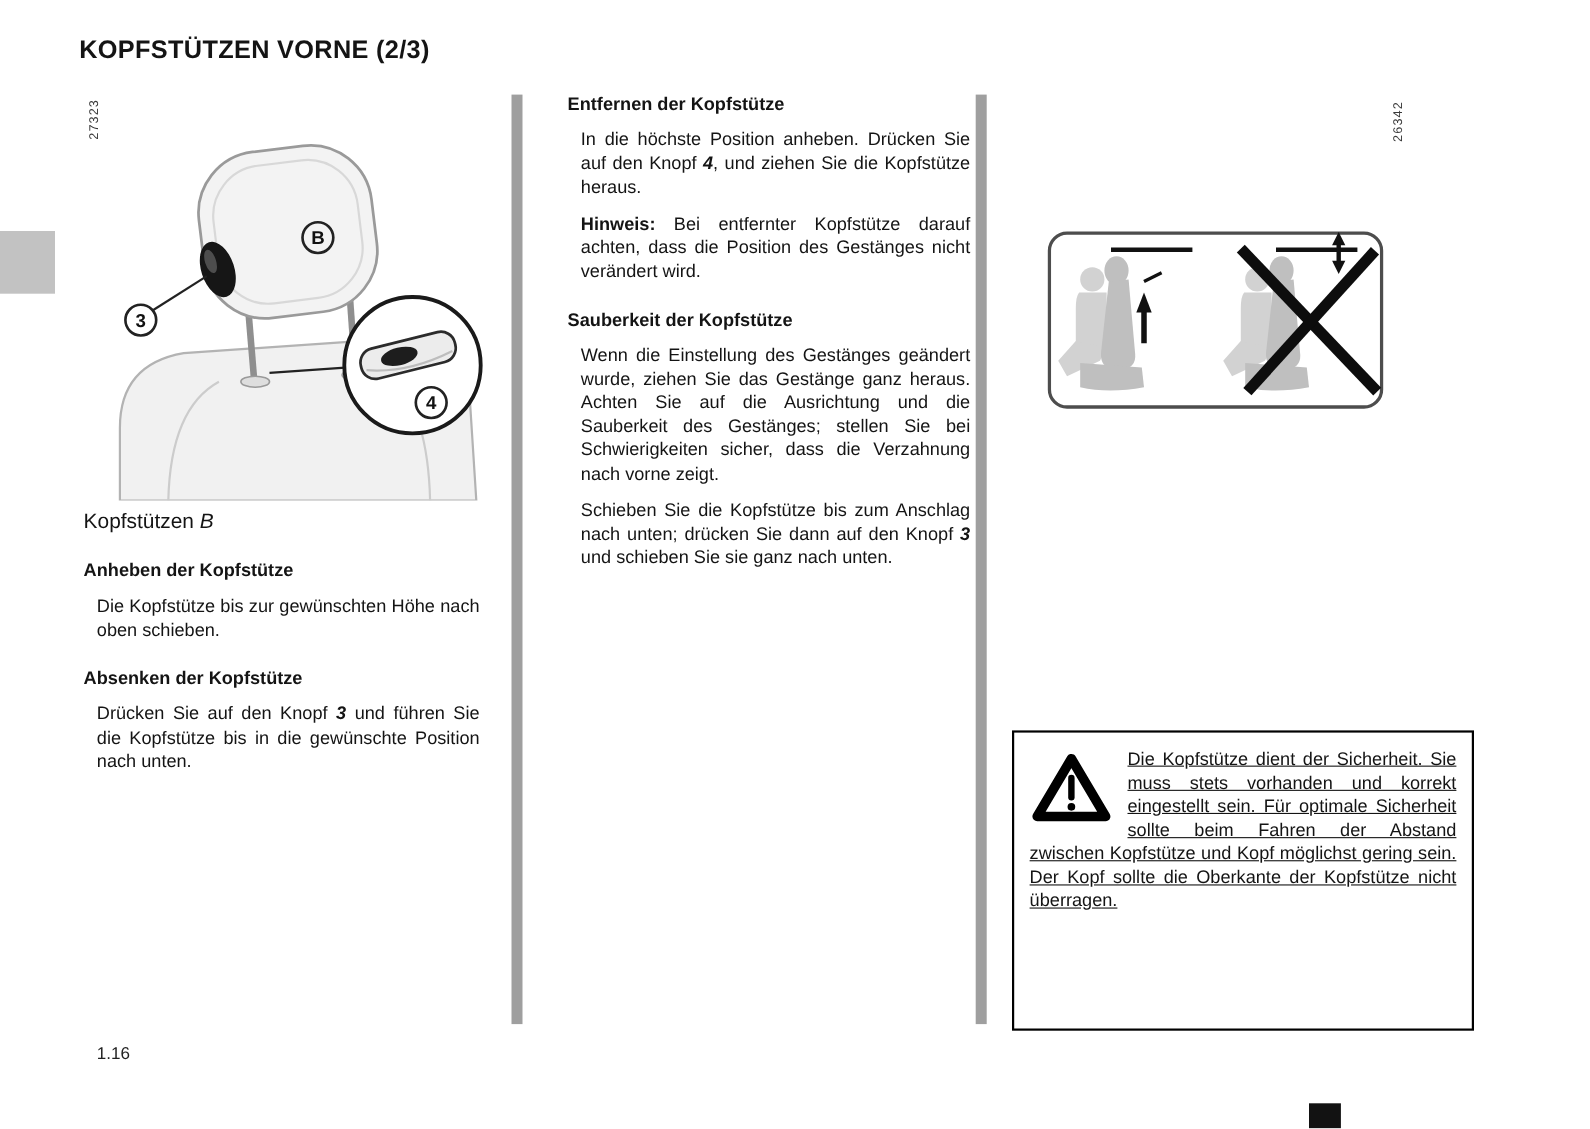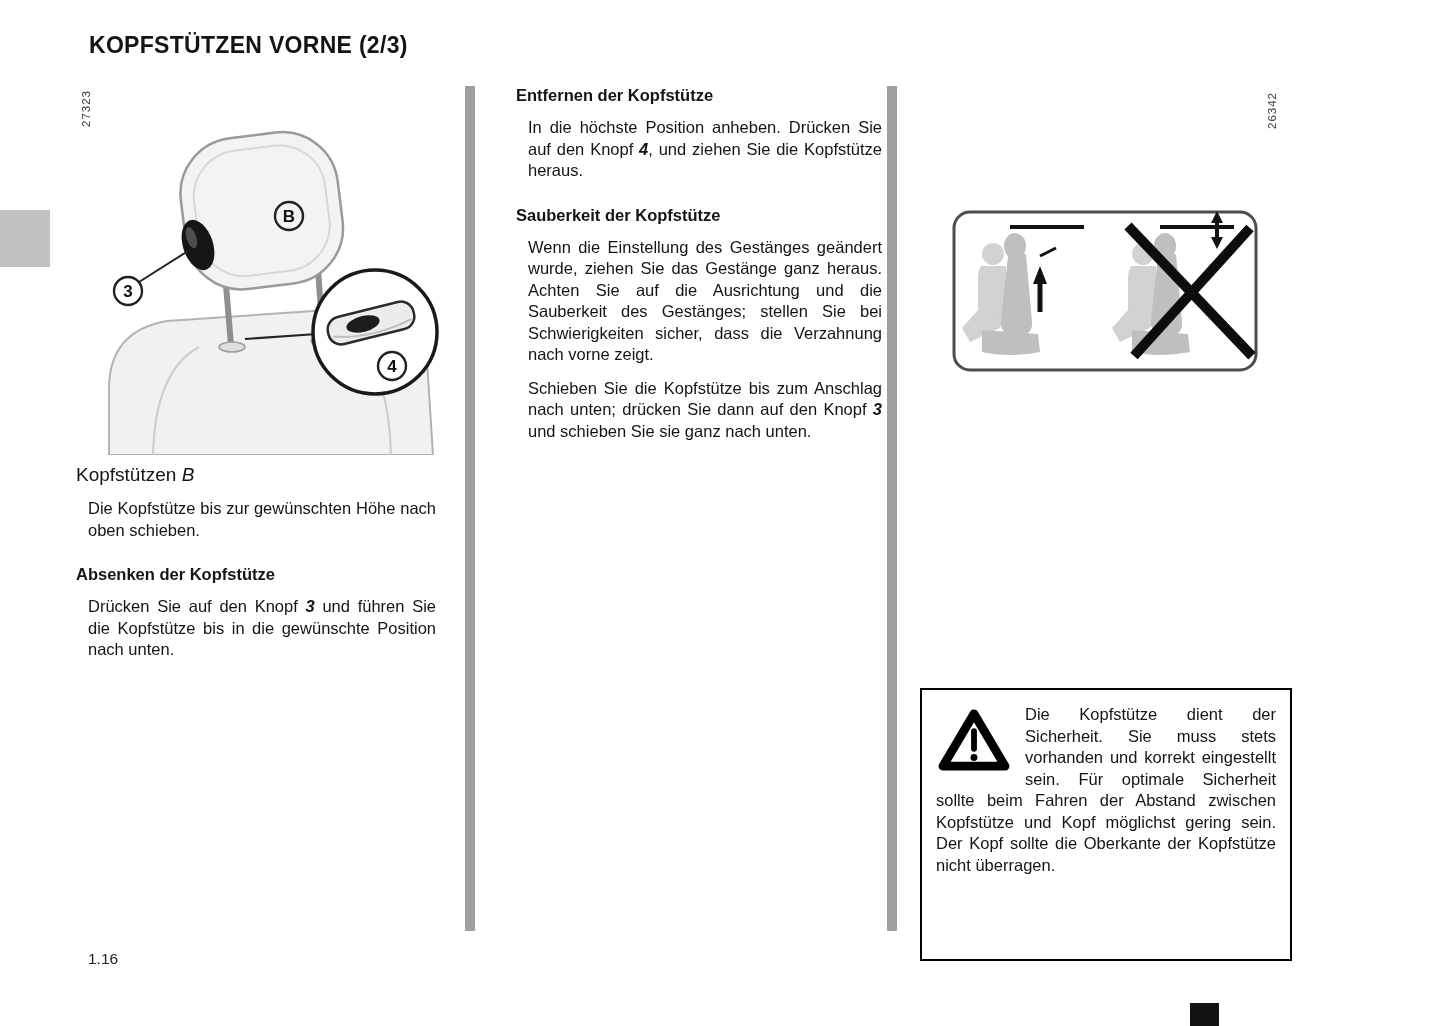--- a/index.html
+++ b/index.html
@@ -1,21 +1,21 @@
 <!DOCTYPE html>
 <html lang="de"><head>
 <meta charset="utf-8">
 <style>
   html,body { margin:0; padding:0; background:#ffffff; }
   .page {
     position:relative; width:1445px; height:1026px; background:#ffffff;
     font-family:"Liberation Sans", sans-serif; color:#141414; overflow:hidden;
   }
   .page-title {
-    position:absolute; left:89px; top:32px;
+    position:absolute; left:72px; top:32px;
     font-size:23px; font-weight:bold; letter-spacing:0.3px;
   }
   .col-sep { position:absolute; top:86px; width:10px; height:845px; background:#9f9f9f; }
   .sep-1 { left:465px; }
   .sep-2 { left:887px; }
   .side-tab { position:absolute; left:0; top:210px; width:50px; height:57px; background:#c2c2c2; }
   .edge-tab { position:absolute; left:1190px; top:1003px; width:29px; height:23px; background:#121212; }
   .photo-id {
     position:absolute; font-size:11.5px; color:#3a3a3a; letter-spacing:1px;
     writing-mode:vertical-rl; transform:rotate(180deg);
@@ -32,23 +32,24 @@
   .h2 { font-size:19px; font-weight:normal; margin:0 0 0 0; }
   .h2 em { font-style:italic; }
   .h3 { font-size:16.5px; font-weight:bold; margin:24px 0 0 0; }
   .mid-col .h3.first { margin-top:0; }
   .body-block { font-size:16.5px; line-height:21.5px; text-align:justify; margin:9px 0 0 0; }
   .body-block p { margin:12px; }
   .bi { font-weight:bold; font-style:italic; }
   .b  { font-weight:bold; }
 
   .warning-box {
-    position:absolute; left:920px; top:688px; width:372px; height:273px;
+    position:absolute; left:920px; top:664px; width:420px; height:273px;
     border:2px solid #000; box-sizing:border-box; background:#fff;
     padding:14px 14px 0 14px;
+    text-decoration:underline;
   }
   .warning-icon { float:left; width:76px; height:68px; margin:2px 13px 4px 0; }
   .warning-text { font-size:16.5px; line-height:21.5px; text-align:justify; }
 
   .page-number { position:absolute; left:88px; top:950px; font-size:15.5px; color:#222; }
 </style>
 </head>
 <body>
 
 <div class="page">
@@ -111,34 +112,36 @@
         <text x="297" y="269" text-anchor="middle" font-size="17" font-weight="bold" fill="#111">4</text>
       </g>
     </svg>
   </div>
 
   <div class="left-col">
     <div class="h2">
       <span>Kopfstützen </span><em>B</em>
     </div>
 
+    <div class="h3">Anheben der Kopfstütze</div>
     <div class="body-block">
       <p>Die Kopfstütze bis zur gewünschten Höhe nach oben schieben.</p>
     </div>
 
     <div class="h3">Absenken der Kopfstütze</div>
     <div class="body-block">
       <p><span>Drücken Sie auf den Knopf </span><span class="bi">3</span><span> und führen Sie die Kopfstütze bis in die gewünschte Position nach unten.</span></p>
     </div>
   </div>
 
   <div class="mid-col">
     <div class="h3 first">Entfernen der Kopfstütze</div>
     <div class="body-block">
       <p><span>In die höchste Position anheben. Drücken Sie auf den Knopf </span><span class="bi">4</span><span>, und ziehen Sie die Kopfstütze heraus.</span></p>
+      <p><span class="b">Hinweis:</span><span> Bei entfernter Kopfstütze darauf achten, dass die Position des Gestänges nicht verändert wird.</span></p>
     </div>
 
     <div class="h3">Sauberkeit der Kopfstütze</div>
     <div class="body-block">
       <p>Wenn die Einstellung des Gestänges geändert wurde, ziehen Sie das Gestänge ganz heraus. Achten Sie auf die Ausrichtung und die Sauberkeit des Gestänges; stellen Sie bei Schwierigkeiten sicher, dass die Verzahnung nach vorne zeigt.</p>
       <p><span>Schieben Sie die Kopfstütze bis zum Anschlag nach unten; drücken Sie dann auf den Knopf </span><span class="bi">3</span><span> und schieben Sie sie ganz nach unten.</span></p>
     </div>
   </div>
 
   <div class="fig2">

